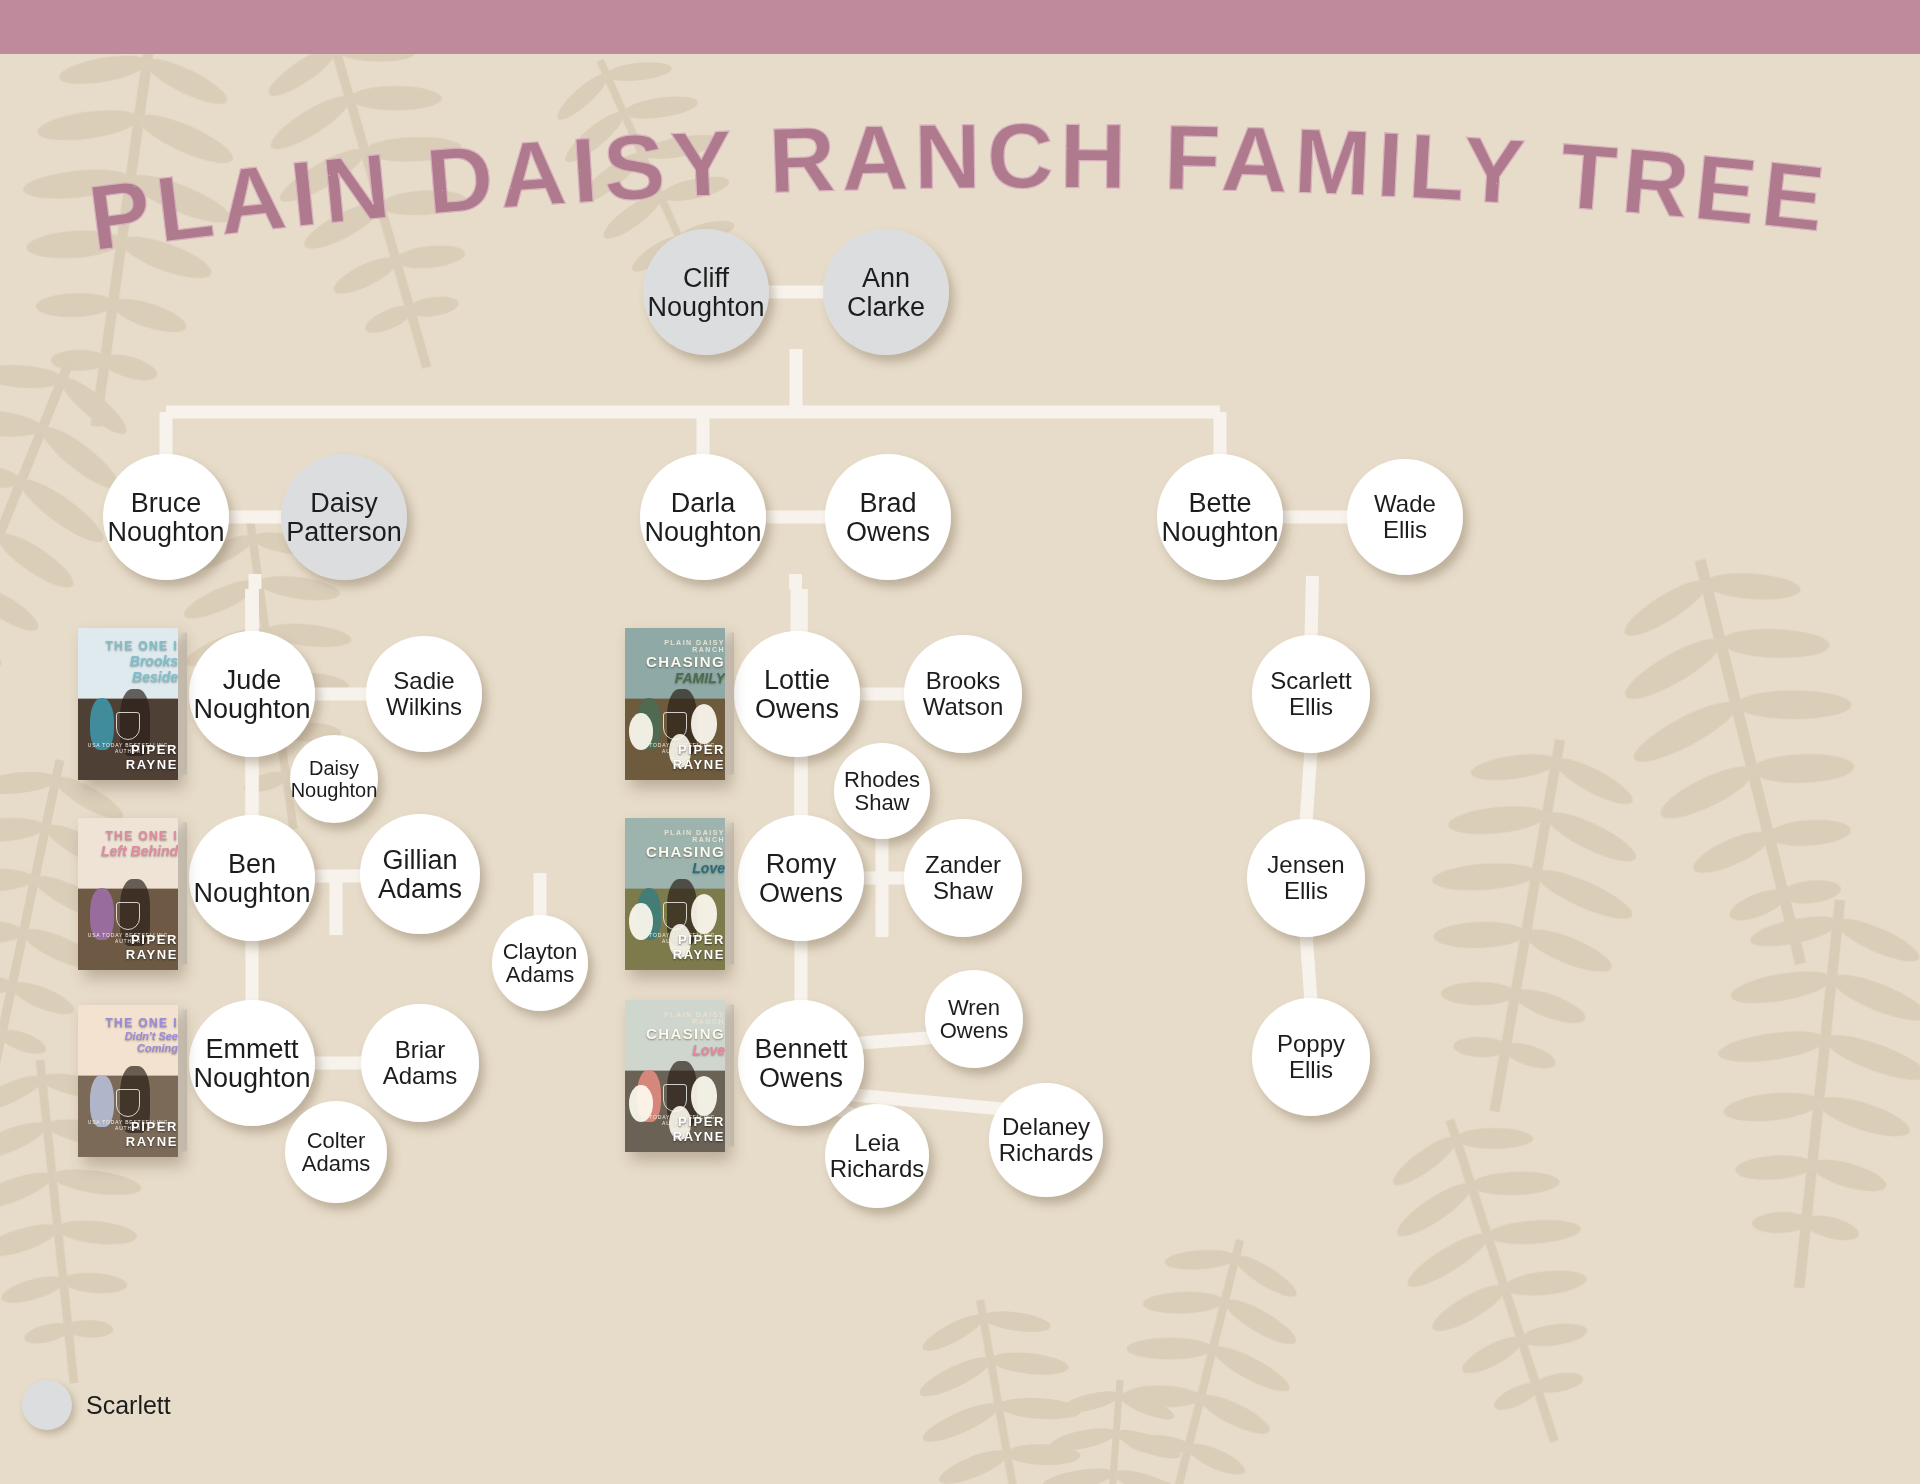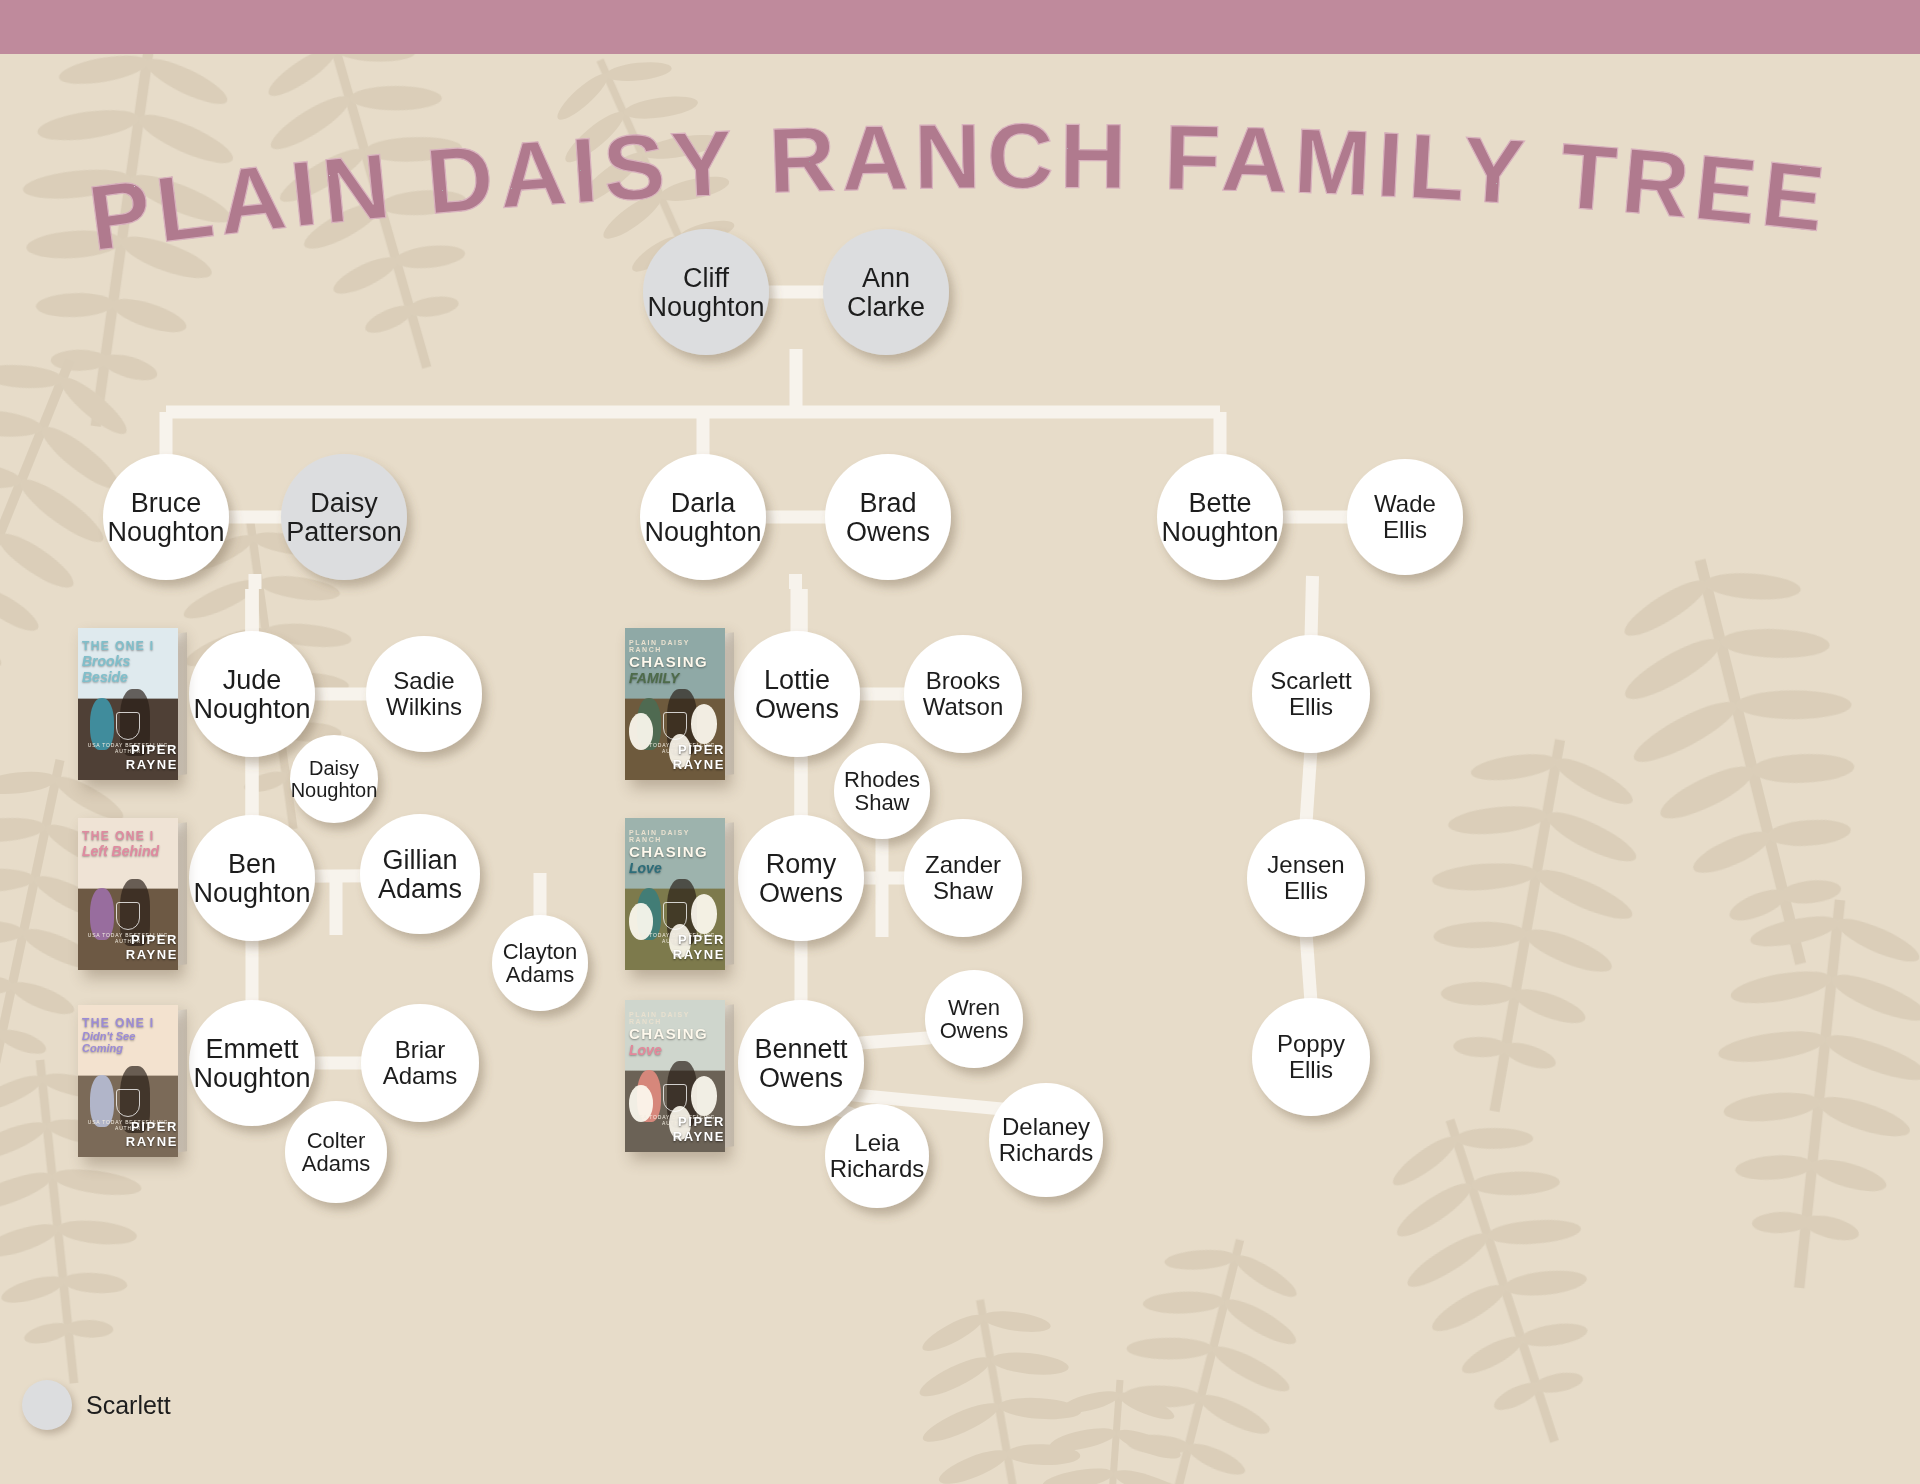--- a/index.html
+++ b/index.html
@@ -23,21 +23,21 @@
 
   
   svg.tree{position:absolute;left:0;top:0;width:1920px;height:1484px;z-index:2;}
 
   
   .book{position:absolute;z-index:3;}
   .book .spine{position:absolute;right:-9px;top:5px;width:11px;height:calc(100% - 10px);
                background:linear-gradient(90deg,#efe9e0,#cfc6b8);transform:skewY(-7deg);}
   .book .face{position:absolute;inset:0;overflow:hidden;
               box-shadow:6px 8px 14px rgba(90,70,50,.32);}
-  .bk-title{position:absolute;left:4px;right:0;text-align:left;}
+  .bk-title{position:absolute;left:16px;right:0;text-align:right;}
   .bk-series{font-size:7px;letter-spacing:1.5px;color:#e8e0cf;font-weight:700;}
   .bk-main{font-weight:700;letter-spacing:1.4px;}
   .bk-sub{font-style:italic;font-weight:700;}
   .bk-author{position:absolute;left:0;right:0;bottom:8px;text-align:right;
              font-weight:700;letter-spacing:1.6px;color:#fff;font-size:13px;
              text-shadow:0 1px 2px rgba(0,0,0,.55);}
   .bk-tag{position:absolute;left:0;right:0;bottom:26px;text-align:center;
           font-size:5px;letter-spacing:.8px;color:#f2ece0;}
   .bk-badge{position:absolute;left:50%;transform:translateX(-50%);bottom:40px;
             width:22px;height:26px;border:1.4px solid rgba(255,255,255,.85);

